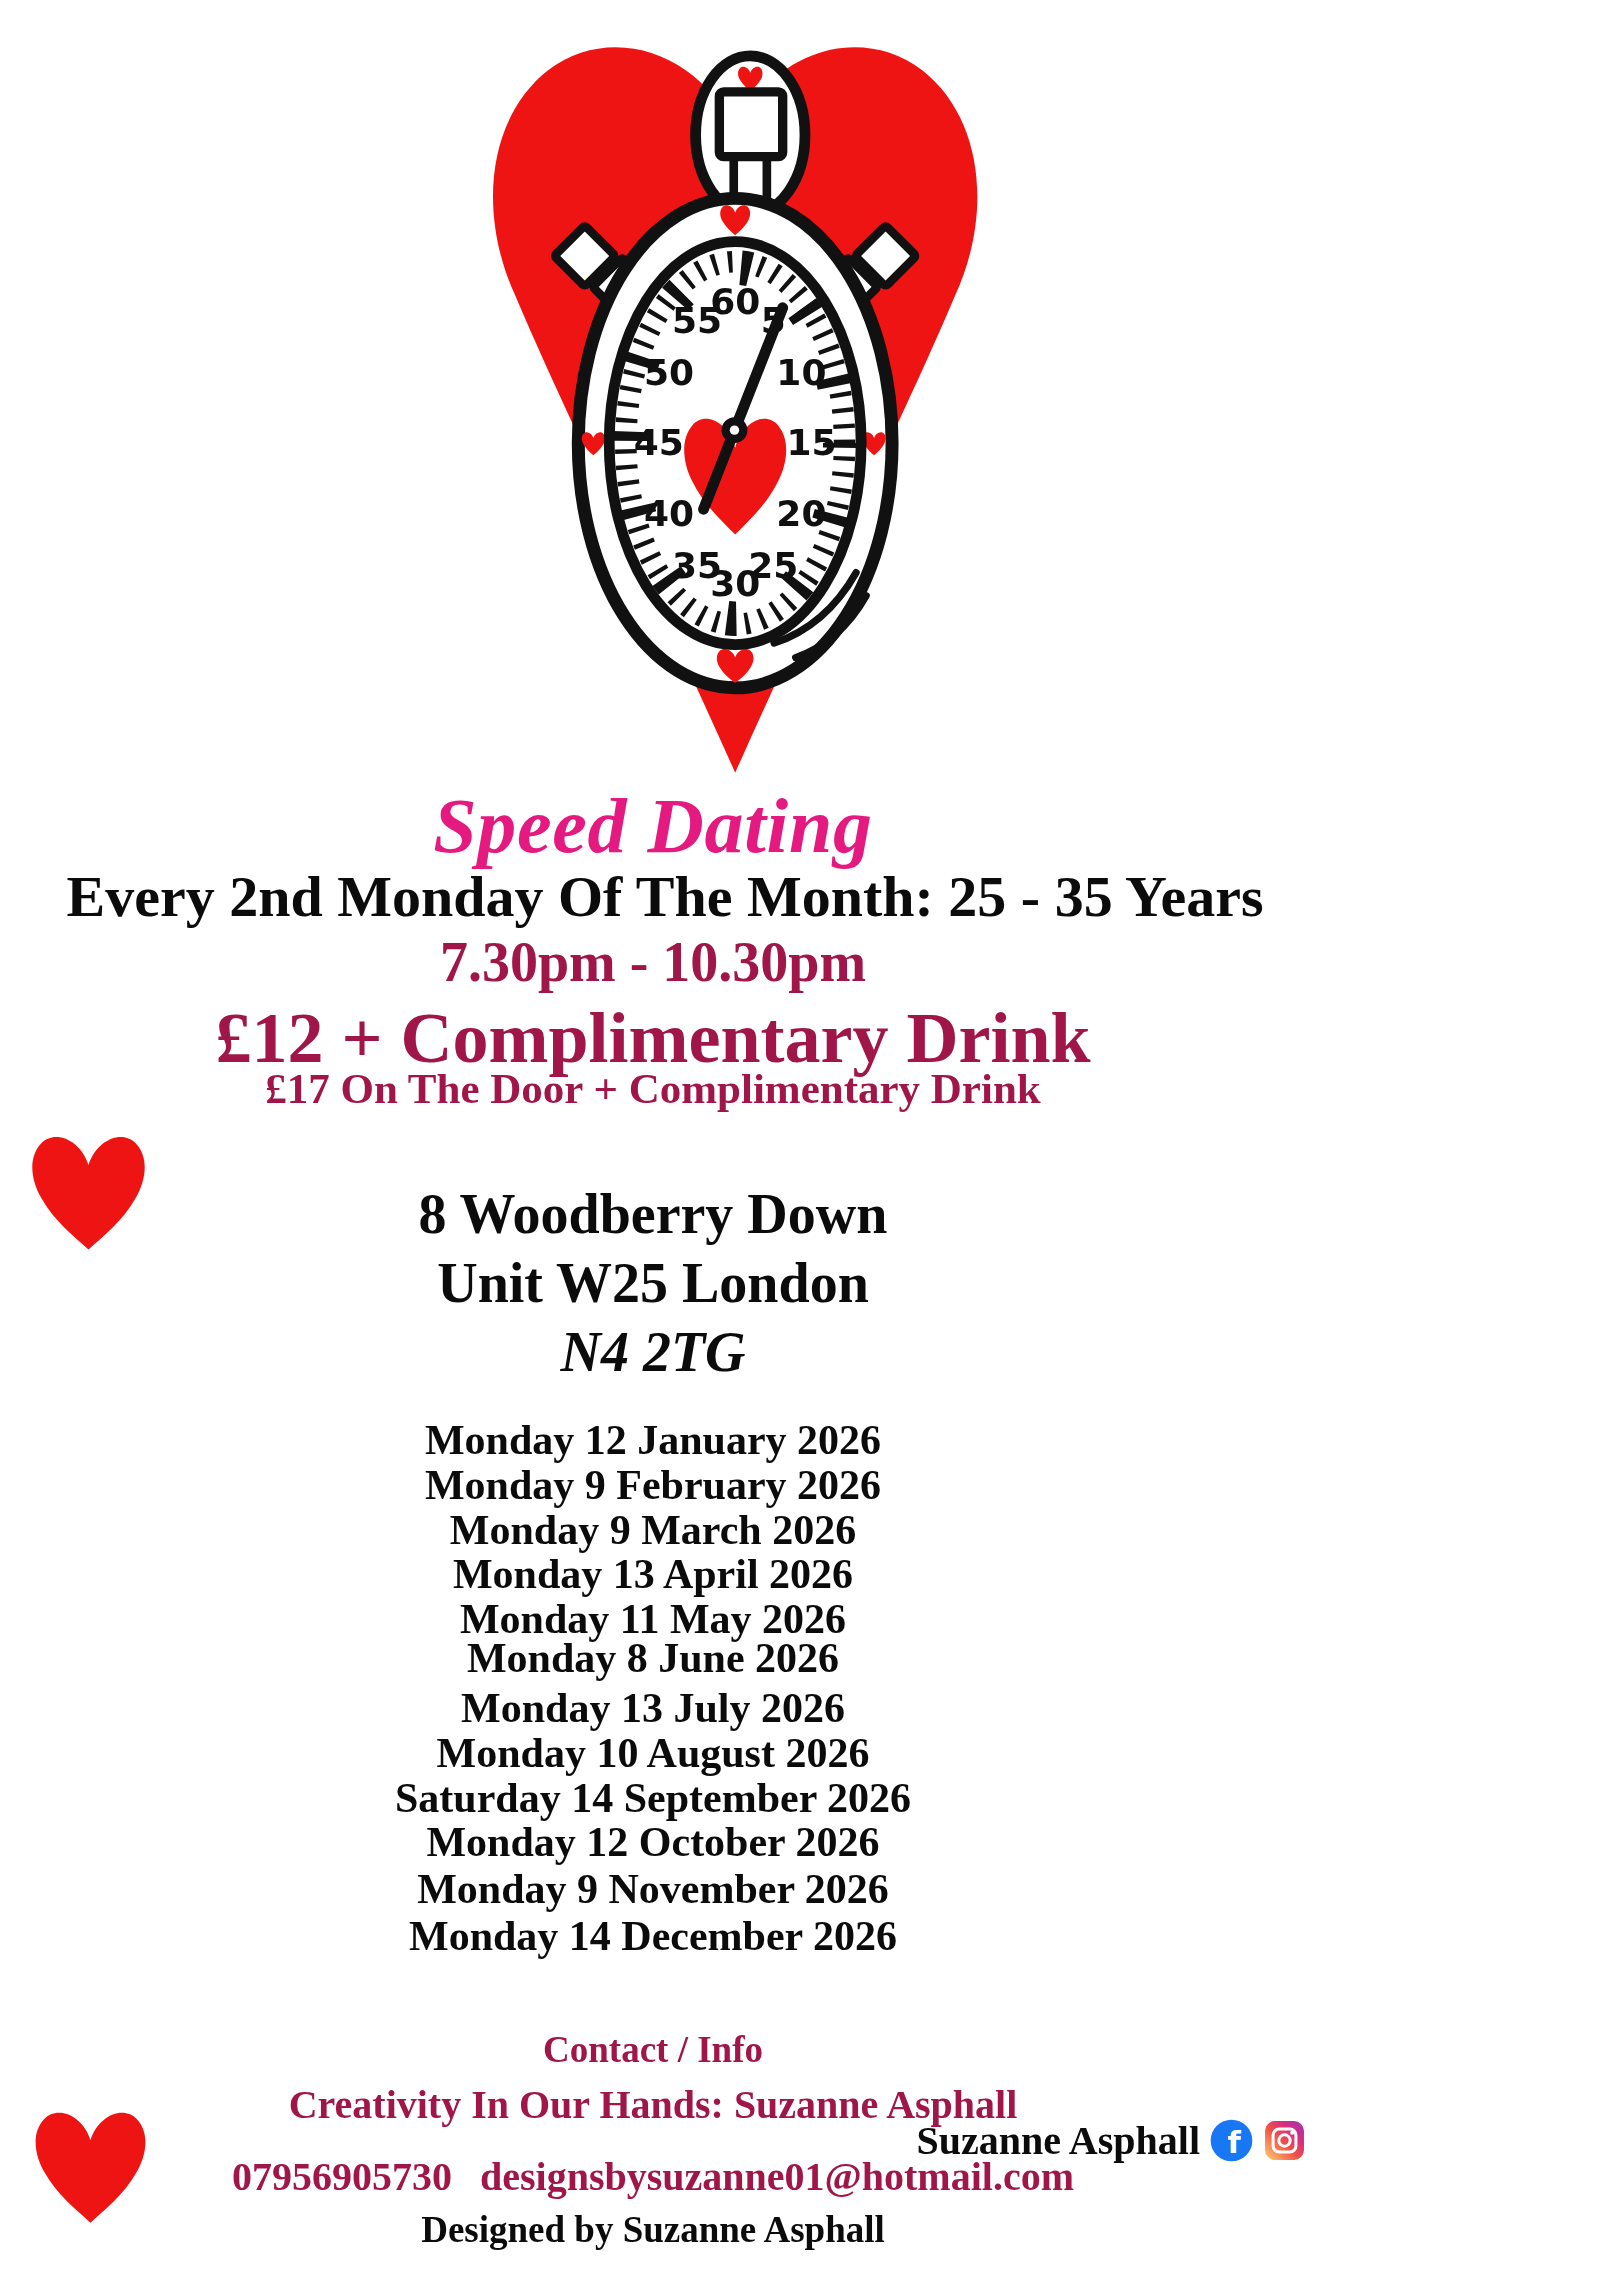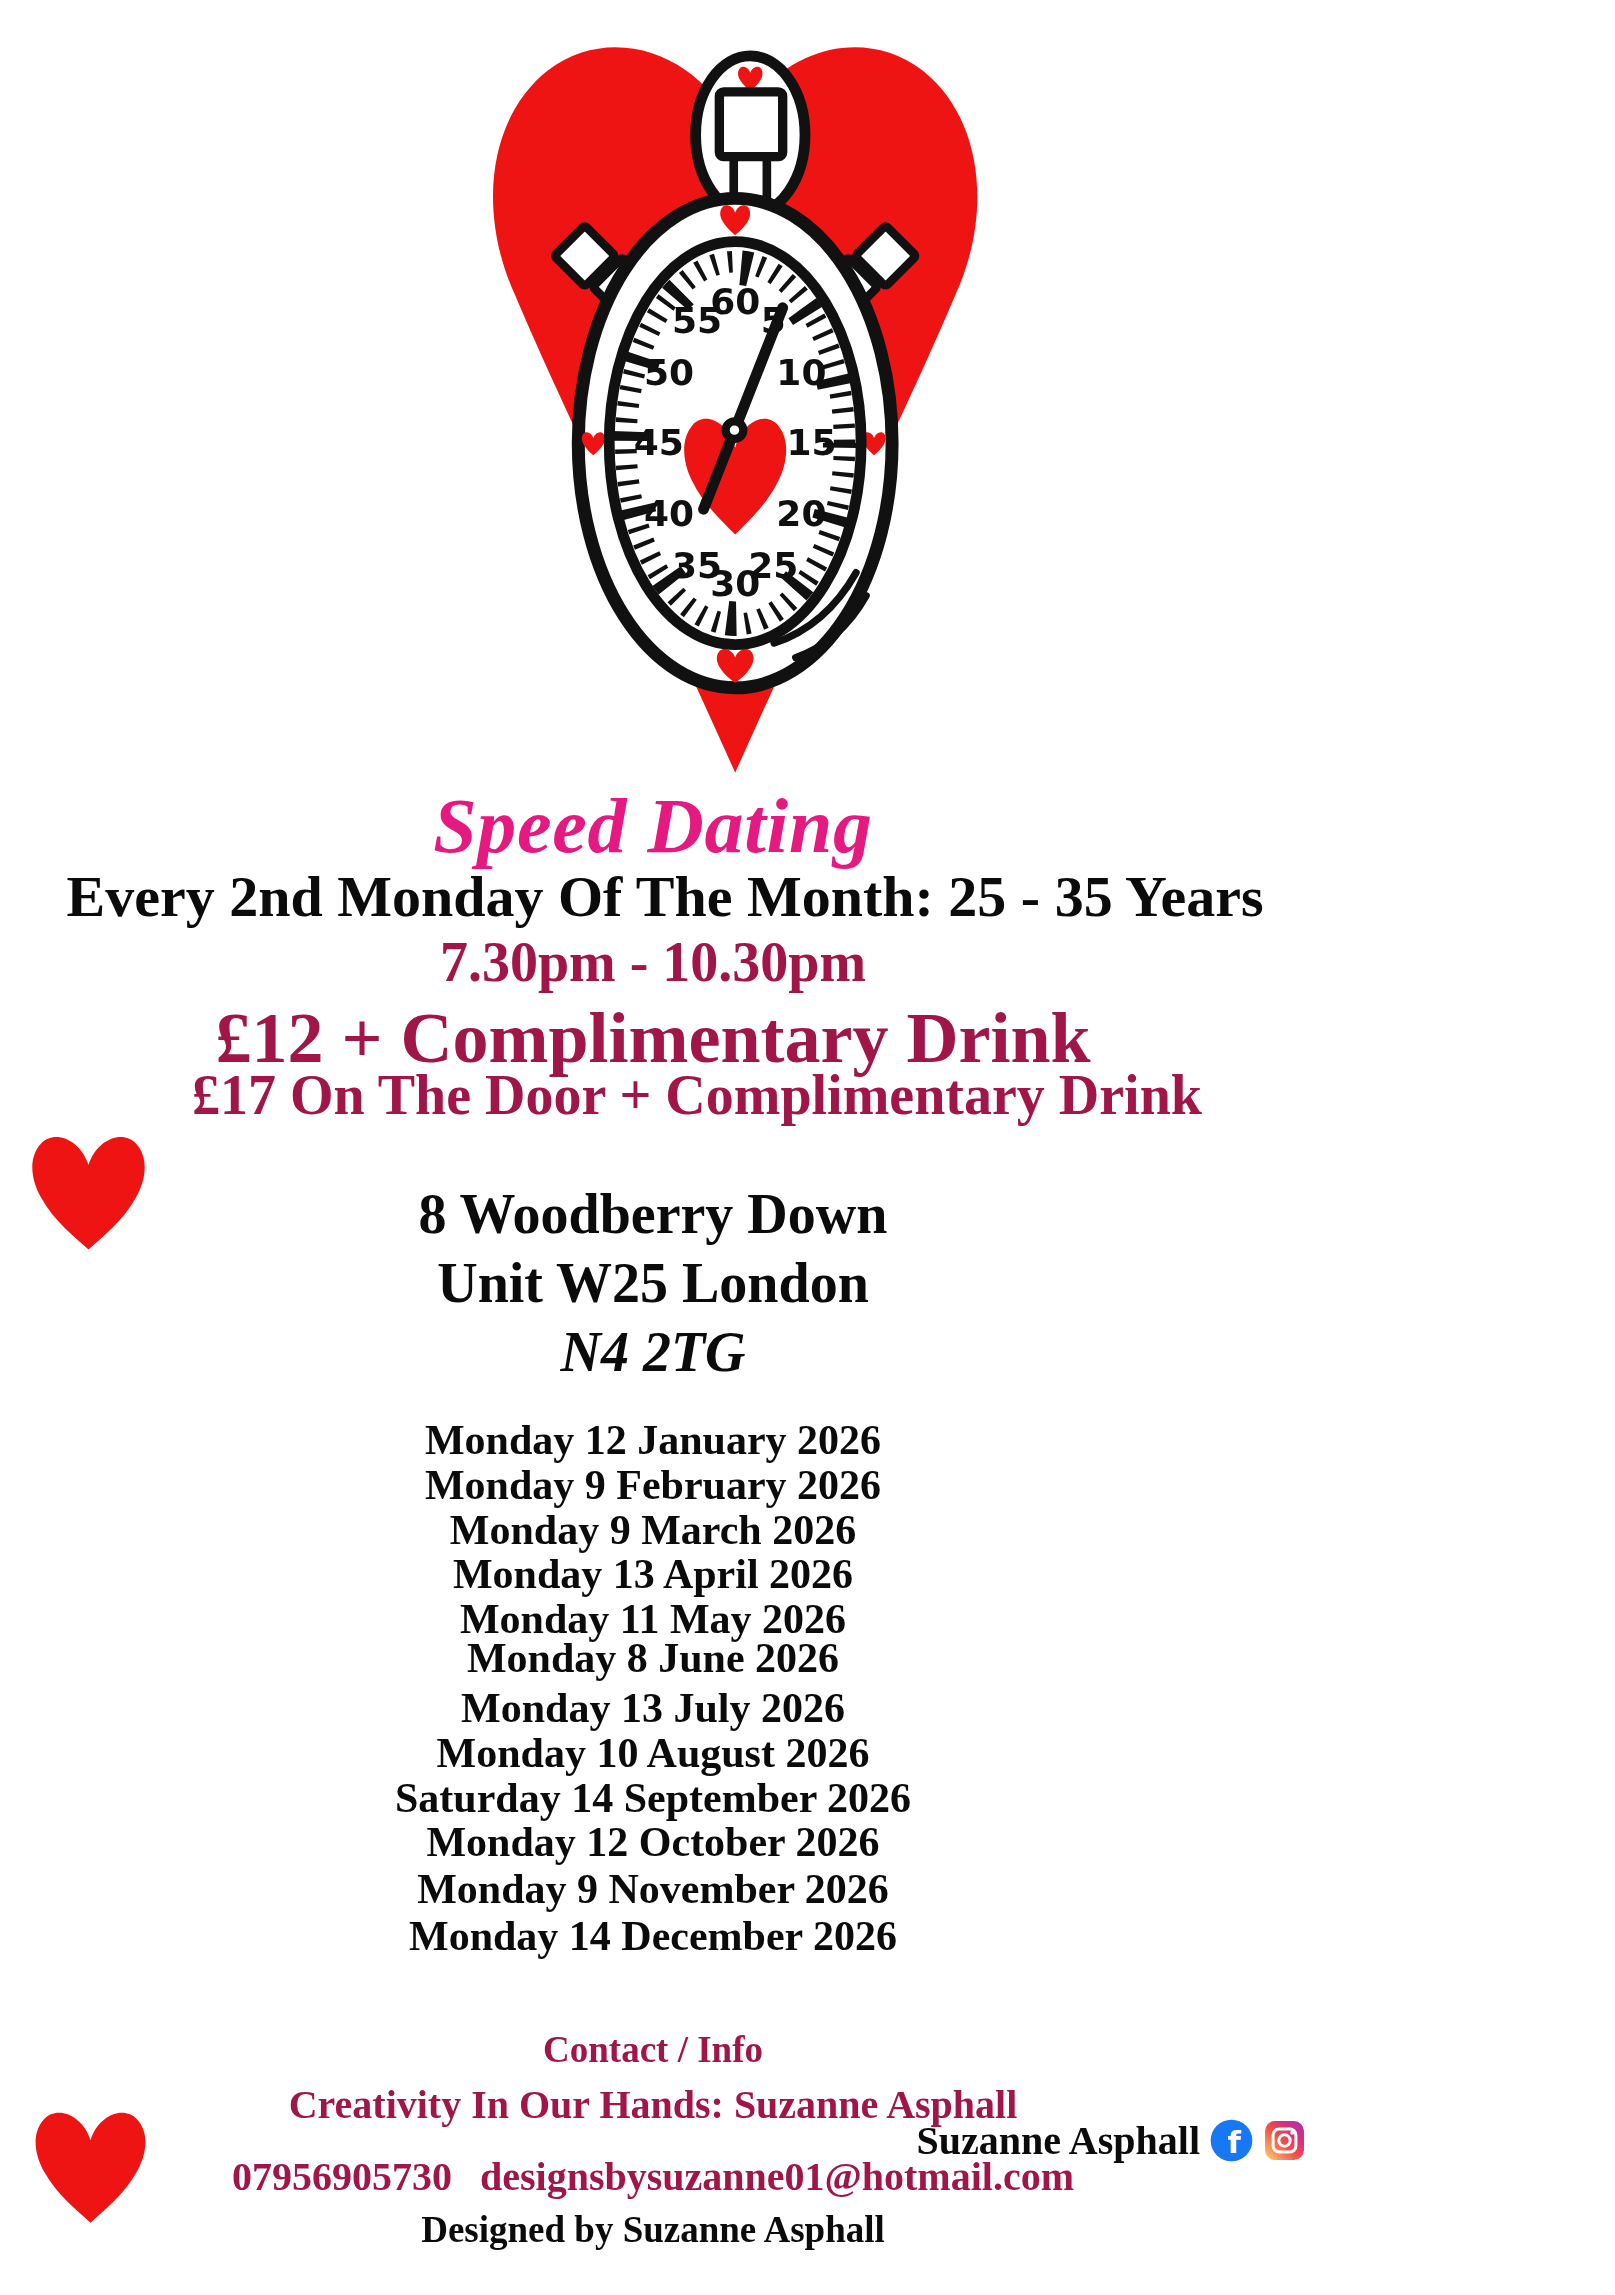--- a/index.html
+++ b/index.html
@@ -15,21 +15,21 @@
     position:absolute;left:0;width:100%;
     text-align:center;white-space:nowrap;line-height:1;
   }
   .pink{color:#E51A80;}
   .maroon{color:#A11648;}
   .black{color:#0b0b0b;}
   .title{top:787px;font-size:78px;font-style:italic;letter-spacing:0.7px;}
   .every{top:868px;font-size:58px;margin-left:12px;}
   .time{top:934px;font-size:56px;}
   .price1{top:1002px;font-size:72px;}
-  .price2{top:1067px;font-size:56px;padding-left:44px;}
+  .price2{top:1067px;font-size:43px;}
   .addr1{top:1186px;font-size:56px;}
   .addr2{top:1255px;font-size:56px;}
   .addr3{top:1324px;font-size:56px;font-style:italic;}
   .date-line{font-size:42px;}
   .contact-heading{top:2031px;font-size:37px;}
   .creativity{top:2085px;font-size:40px;}
   .suzanne-row{
     position:absolute;top:2119px;left:0;width:100%;
     display:flex;justify-content:flex-end;align-items:center;gap:10px;
     font-size:40px;line-height:1;

